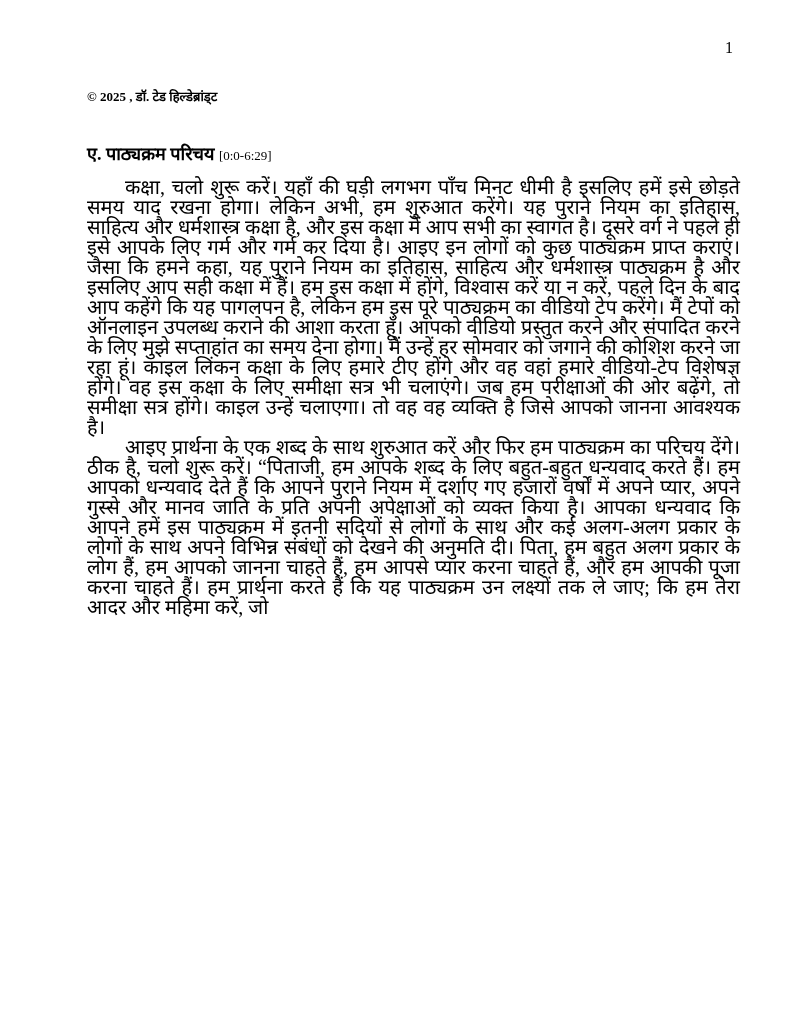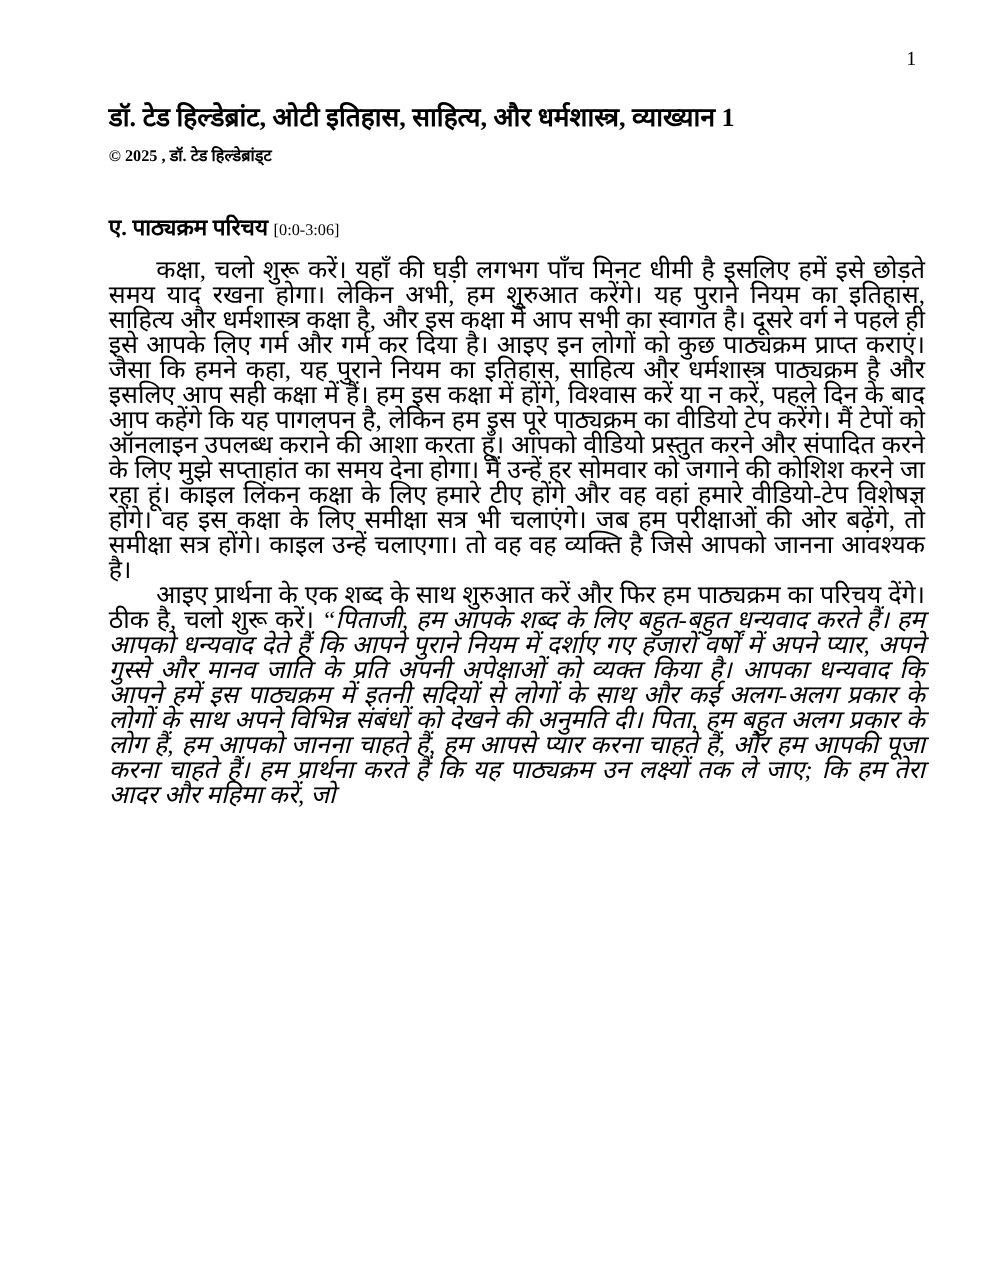--- a/index.html
+++ b/index.html
@@ -61,36 +61,34 @@
     margin-top: 11px;
     font-size: 20px;
     line-height: 20px;
     text-align: justify;
     text-indent: 38px;
   }
   .body-para + .body-para {
     margin-top: 0;
   }
   .italic {
-    font-style: italic;
   }
 </style>
 </head>
 <body>
 
 <div class="page">
 
   <div class="page-number">1</div>
 
   <div class="content">
 
-    <h1 class="doc-title">डॉ. टेड हिल्डेब्रांट, ओटी इतिहास, साहित्य, और धर्मशास्त्र, व्याख्यान 1</h1>
 
     <div class="copyright">© 2025 , डॉ. टेड हिल्डेब्रांड्ट</div>
 
-    <h2 class="section-heading"><span>ए. पाठ्यक्रम परिचय </span><span class="timestamp">[0:0-3:06]</span></h2>
+    <h2 class="section-heading"><span>ए. पाठ्यक्रम परिचय </span><span class="timestamp">[0:0-6:29]</span></h2>
 
     <p class="body-para"><span>कक्षा, चलो शुरू करें। यहाँ की घड़ी लगभग पाँच मिनट धीमी है इसलिए हमें इसे छोड़ते समय याद रखना होगा। लेकिन अभी, हम शुरुआत करेंगे। यह पुराने नियम का इतिहास, साहित्य और धर्मशास्त्र कक्षा है, और इस कक्षा में आप सभी का स्वागत है। दूसरे वर्ग ने पहले ही इसे आपके लिए गर्म और गर्म कर दिया है। आइए इन लोगों को कुछ पाठ्यक्रम प्राप्त कराएं। जैसा कि हमने कहा, यह पुराने नियम का इतिहास, साहित्य और धर्मशास्त्र पाठ्यक्रम है और इसलिए आप सही कक्षा में हैं। हम इस कक्षा में होंगे, विश्वास करें या न करें, पहले दिन के बाद आप कहेंगे कि यह पागलपन है, लेकिन हम इस पूरे पाठ्यक्रम का वीडियो टेप करेंगे। मैं टेपों को ऑनलाइन उपलब्ध कराने की आशा करता हूँ। आपको वीडियो प्रस्तुत करने और संपादित करने के लिए मुझे सप्ताहांत का समय देना होगा। मैं उन्हें हर सोमवार को जगाने की कोशिश करने जा रहा हूं। काइल लिंकन कक्षा के लिए हमारे टीए होंगे और वह वहां हमारे वीडियो-टेप विशेषज्ञ होंगे। वह इस कक्षा के लिए समीक्षा सत्र भी चलाएंगे। जब हम परीक्षाओं की ओर बढ़ेंगे, तो समीक्षा सत्र होंगे। काइल उन्हें चलाएगा। तो वह वह व्यक्ति है जिसे आपको जानना आवश्यक है।</span></p>
 
     <p class="body-para"><span>आइए प्रार्थना के एक शब्द के साथ शुरुआत करें और फिर हम पाठ्यक्रम का परिचय देंगे। ठीक है, चलो शुरू करें। </span><span class="italic">“पिताजी, हम आपके शब्द के लिए बहुत-बहुत धन्यवाद करते हैं। हम आपको धन्यवाद देते हैं कि आपने पुराने नियम में दर्शाए गए हजारों वर्षों में अपने प्यार, अपने गुस्से और मानव जाति के प्रति अपनी अपेक्षाओं को व्यक्त किया है। आपका धन्यवाद कि आपने हमें इस पाठ्यक्रम में इतनी सदियों से लोगों के साथ और कई अलग-अलग प्रकार के लोगों के साथ अपने विभिन्न संबंधों को देखने की अनुमति दी। पिता, हम बहुत अलग प्रकार के लोग हैं, हम आपको जानना चाहते हैं, हम आपसे प्यार करना चाहते हैं, और हम आपकी पूजा करना चाहते हैं। हम प्रार्थना करते हैं कि यह पाठ्यक्रम उन लक्ष्यों तक ले जाए; कि हम तेरा आदर और महिमा करें, जो</span></p>
 
   </div>
 </div>
 
 </body></html>

